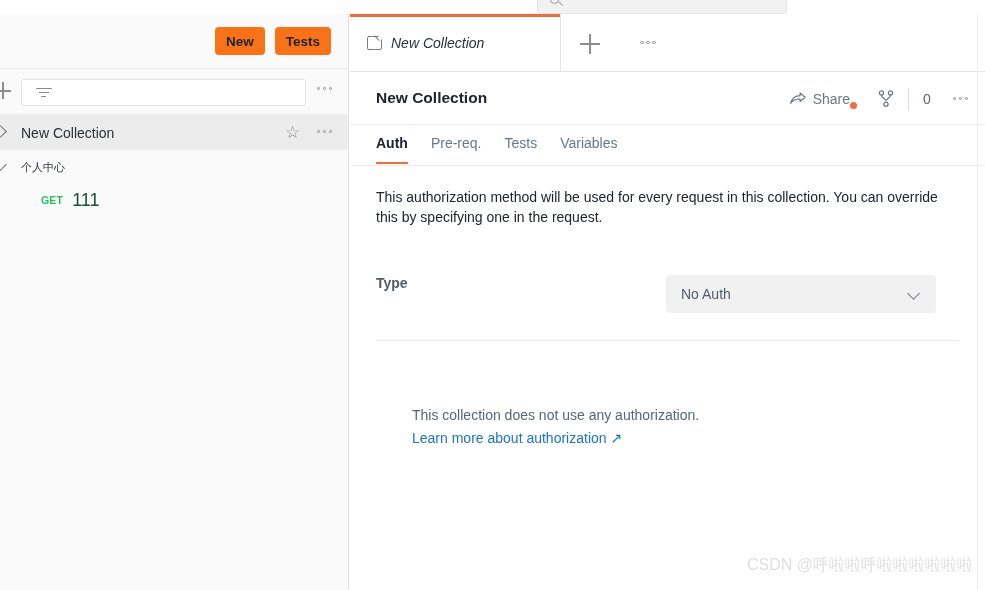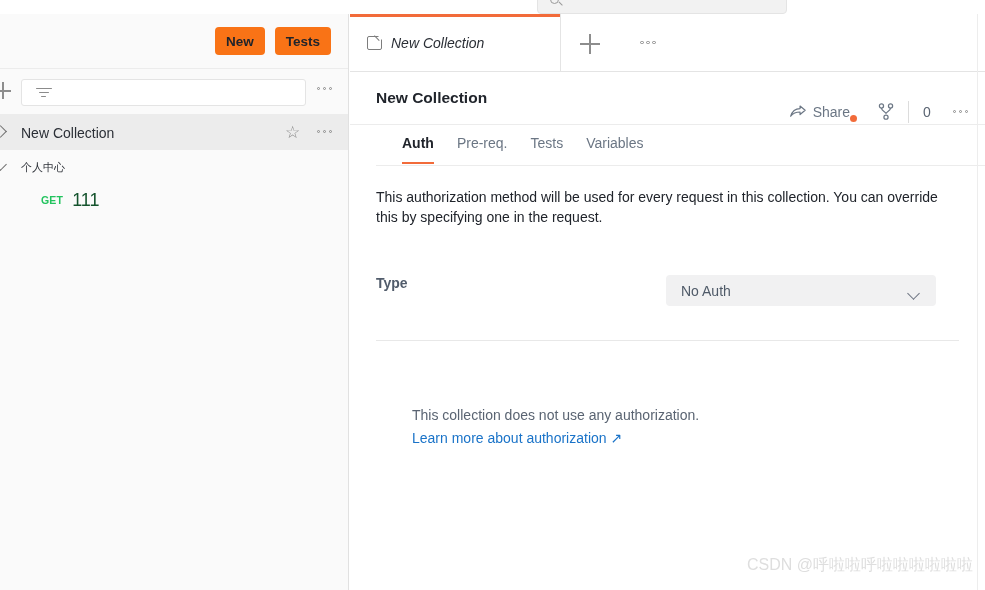--- a/index.html
+++ b/index.html
@@ -203,21 +203,21 @@
 
   
   .coll-header {
     position: relative; height: 53px;
     border-bottom: 1px solid #ececec;
     display: flex; align-items: center;
     padding: 0 0 0 26px;
   }
   .coll-name { font-size: 15.5px; font-weight: bold; color: #20242b; }
   .hdr-actions {
-    position: absolute; right: 17px; top: 13px; height: 53px;
+    position: absolute; right: 17px; top: 0; height: 53px;
     display: flex; align-items: center; gap: 0;
   }
   .share-btn {
     position: relative; display: flex; align-items: center;
     cursor: pointer; padding-right: 8px;
   }
   .share-arrow {
     width: 17px; height: 14px; margin-right: 7px; flex: none;
   }
   .share-label { font-size: 14px; color: #6b7684; }
@@ -233,21 +233,21 @@
   .hdr-sep {
     width: 1px; height: 22px; background: #dcdcdc; margin: 0 14px;
   }
   .fork-count { font-size: 14px; color: #5a6472; }
   .hdr-dots { margin-left: 22px; }
 
   
   .subtabs {
     position: relative; height: 41px;
     border-bottom: 1px solid #ececec;
-    display: flex; align-items: flex-start; padding-left: 26px; margin-left: 26px;
+    display: flex; align-items: flex-start; padding-left: 26px;
   }
   .subtab {
     position: relative; font-size: 14px; color: #6b7684;
     padding: 10px 0 13px 0; margin-right: 23px; cursor: pointer;
     white-space: nowrap;
   }
   .subtab.active { color: #20242b; font-weight: bold; }
   .subtab.active::after {
     content: ""; position: absolute; left: 0; right: 0; bottom: 0;
     height: 2.5px; background: #f26b3a;
@@ -261,21 +261,21 @@
   }
   .type-row {
     display: flex; align-items: flex-start;
     margin-top: 48px; height: 38px;
   }
   .type-label {
     font-size: 14px; font-weight: bold; color: #515c6b;
     width: 290px;
   }
   .type-select {
-    position: relative; width: 270px; height: 31px;
+    position: relative; width: 270px; height: 38px;
     background: #f1f1f2; border-radius: 4px;
     display: flex; align-items: center; padding-left: 15px;
     cursor: pointer;
   }
   .type-value { font-size: 14px; color: #4f5a68; }
   .sel-chev {
     position: absolute; right: 18px; top: 14px;
     width: 9px; height: 9px;
     border-right: 1.6px solid #6b7280;
     border-bottom: 1.6px solid #6b7280;

